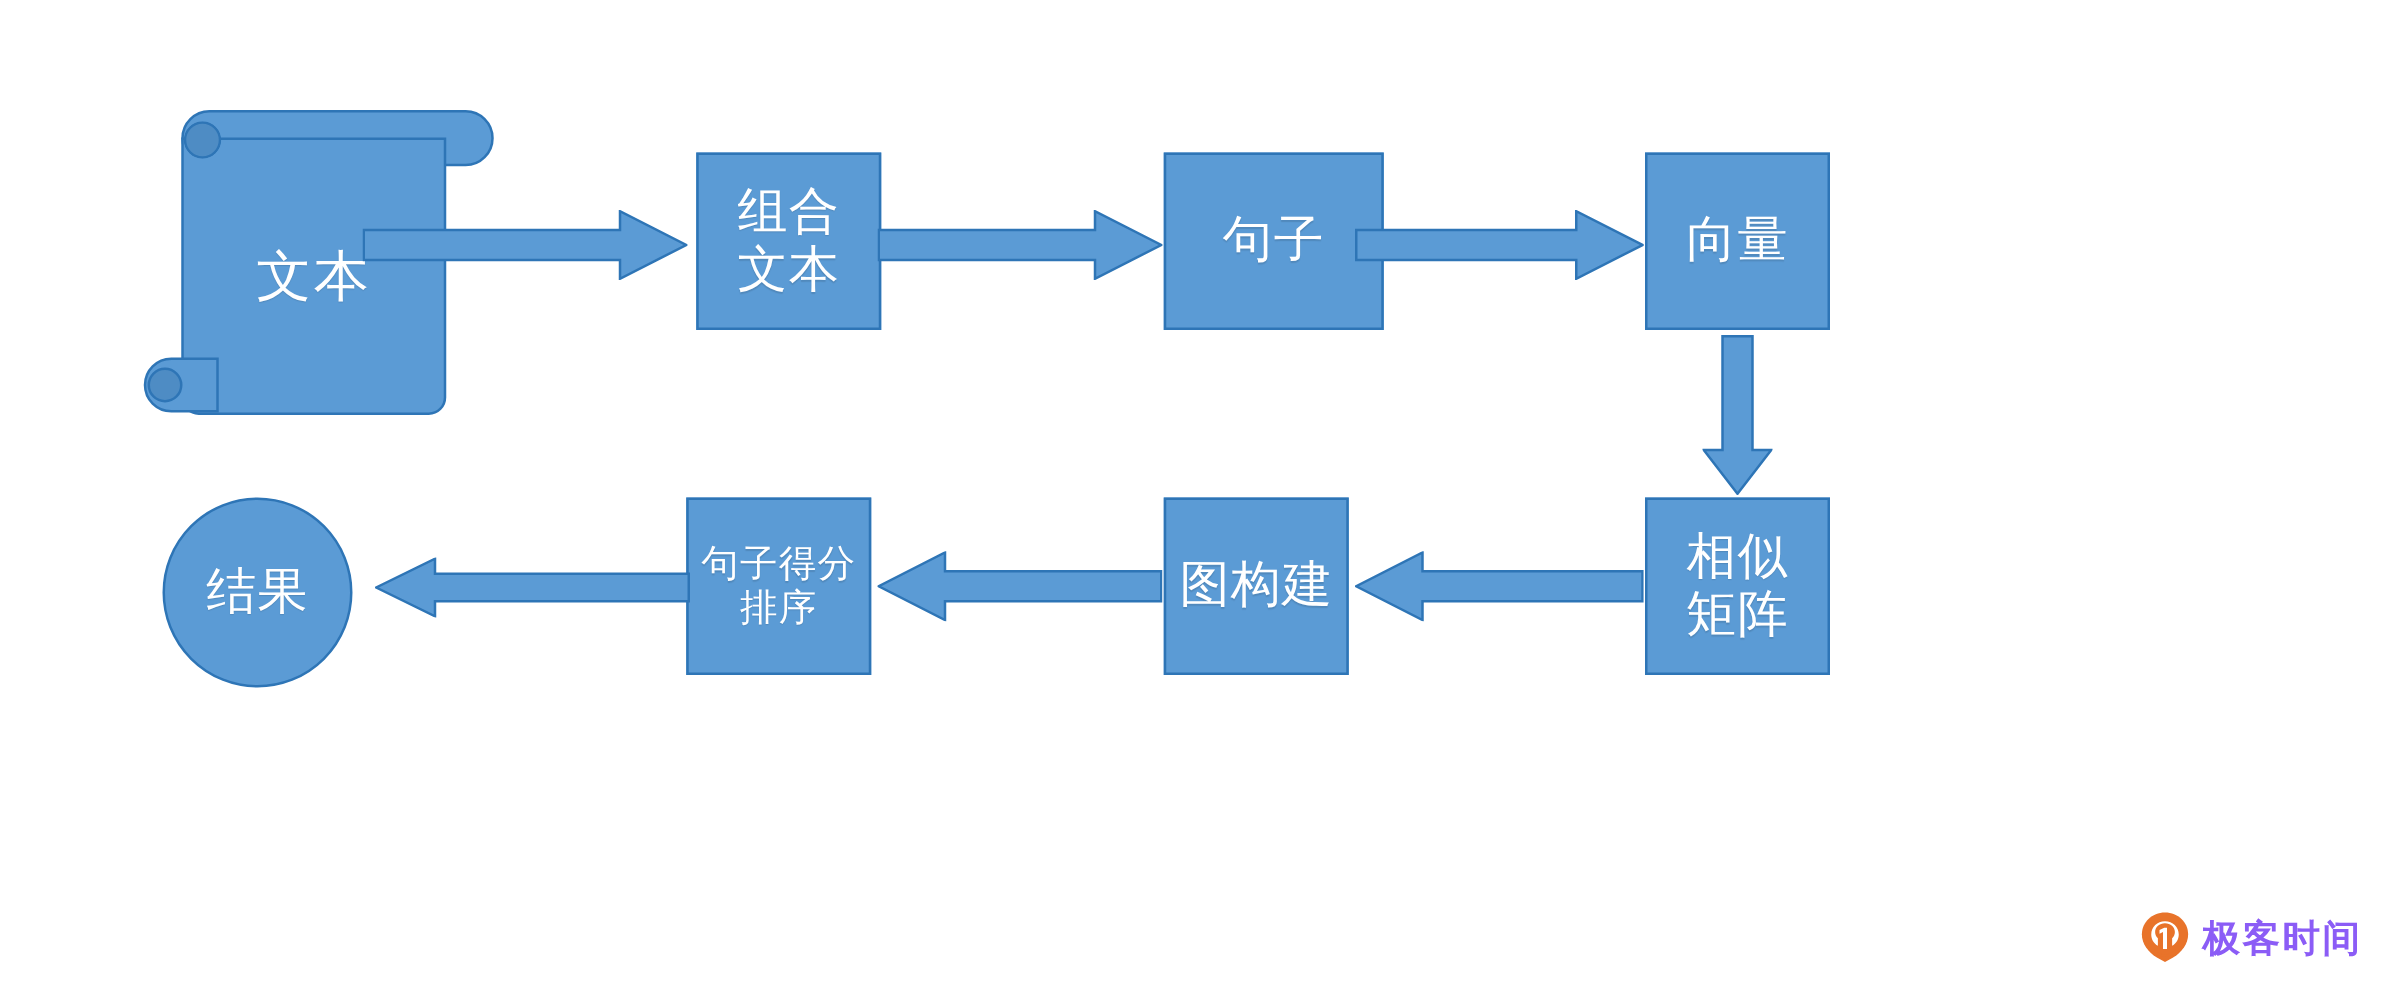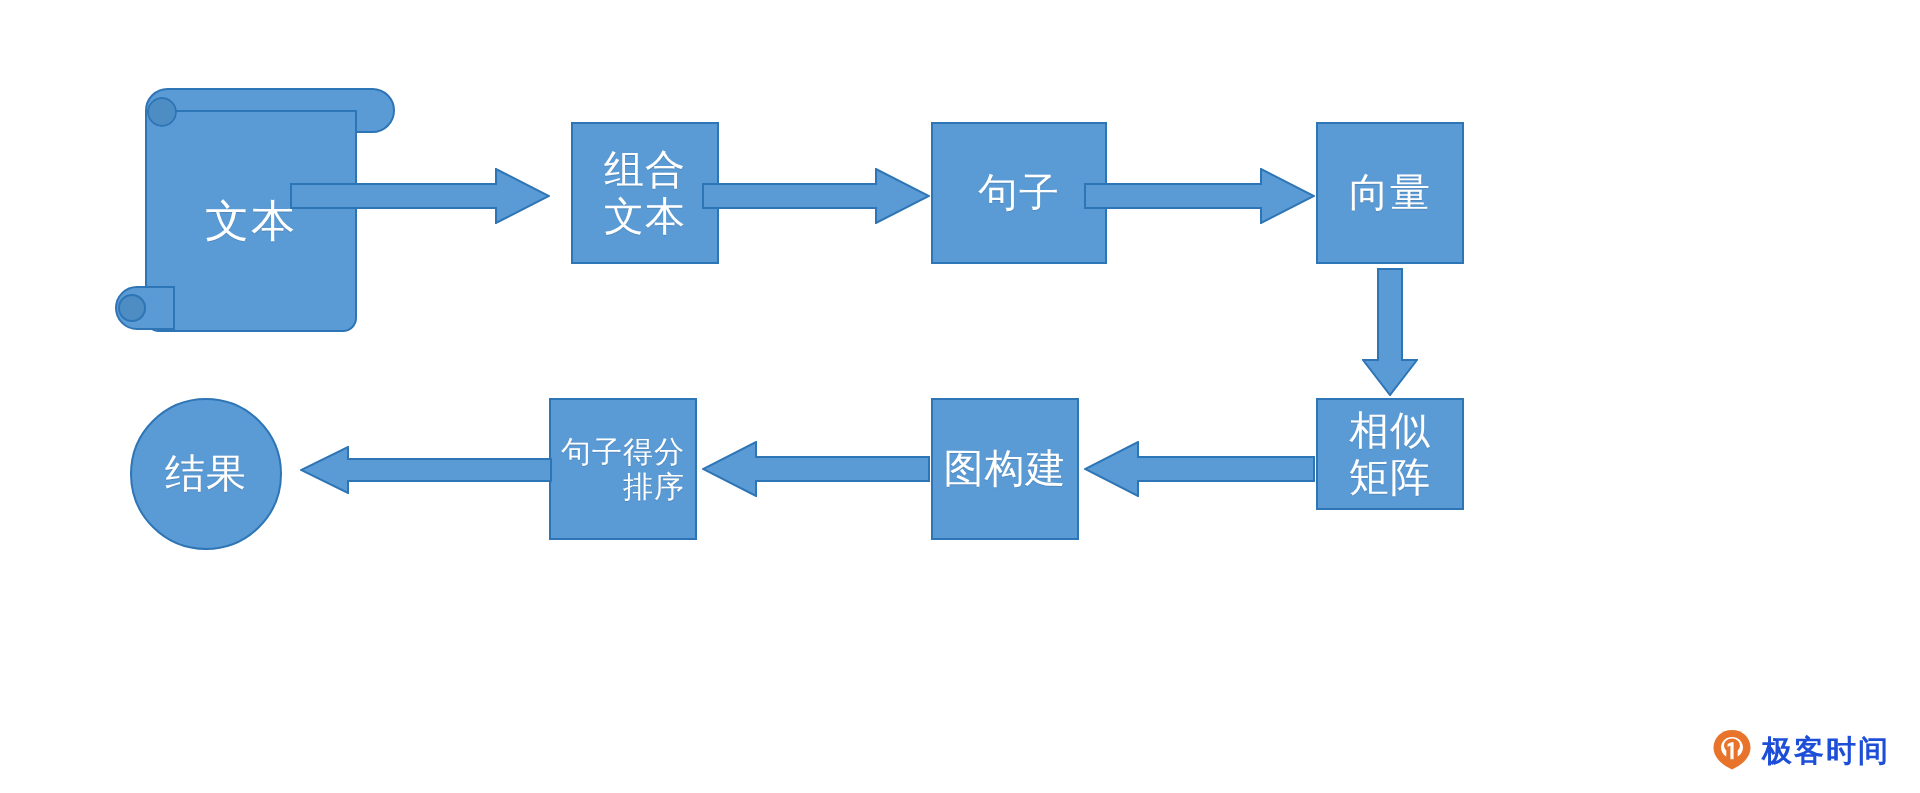--- a/index.html
+++ b/index.html
@@ -131,21 +131,21 @@
     stroke-linejoin: miter;
   }
   
   #watermark {
     position: absolute;
     display: flex;
     align-items: center;
     gap: 10px;
   }
   #watermark .wm-text {
-    color: #1d4ed8;
+    color: #8b5cf6;
     font-size: 30px;
     letter-spacing: 2px;
     font-weight: 600;
     font-family: "DejaVu Sans", "Liberation Sans", sans-serif;
   }
   #watermark .wm-mark { display:block; }
 </style>
 </head>
 <body>
 
@@ -155,43 +155,43 @@
     <div class="scroll-top-roll"></div>
     <div class="scroll-body"></div>
     <div class="scroll-bottom-roll"></div>
     <div class="scroll-bottom-curl"></div>
     <div class="scroll-top-curl"></div>
     <div class="scroll-label" style="font-size:44px;">
       <span class="label">文本</span>
     </div>
   </div>
 
-  <div class="node rect" style="left:571px; top:122px; width:148px; height:142px; font-size:40px;">
+  <div class="node rect" style="left:557px; top:122px; width:148px; height:142px; font-size:40px;">
     <span class="label">组合
 文本</span>
   </div>
 
   <div class="node rect" style="left:931px; top:122px; width:176px; height:142px; font-size:40px;">
     <span class="label">句子</span>
   </div>
 
   <div class="node rect" style="left:1316px; top:122px; width:148px; height:142px; font-size:40px;">
     <span class="label">向量</span>
   </div>
 
-  <div class="node rect" style="left:1316px; top:398px; width:148px; height:112px; font-size:40px;">
+  <div class="node rect" style="left:1316px; top:398px; width:148px; height:142px; font-size:40px;">
     <span class="label">相似
 矩阵</span>
   </div>
 
   <div class="node rect" style="left:931px; top:398px; width:148px; height:142px; font-size:40px;text-align:center;">
     <span class="label">图构建</span>
   </div>
 
-  <div class="node rect" style="left:549px; top:398px; width:148px; height:142px; font-size:30px; justify-content:flex-start; padding-left:10px; text-align:right;">
+  <div class="node rect" style="left:549px; top:398px; width:148px; height:142px; font-size:30px; justify-content:flex-start; padding-left:10px; text-align:center;">
     <span class="label">句子得分
 排序</span>
   </div>
 
   <div class="node ellipse" style="left:130px; top:398px; width:152px; height:152px; font-size:40px;align-items:center;">
     <span class="label">结果</span>
   </div>
 
   <div class="arrow" style="left:290px; top:168px;">
     <svg width="260" height="56" viewBox="0 0 260 56">

